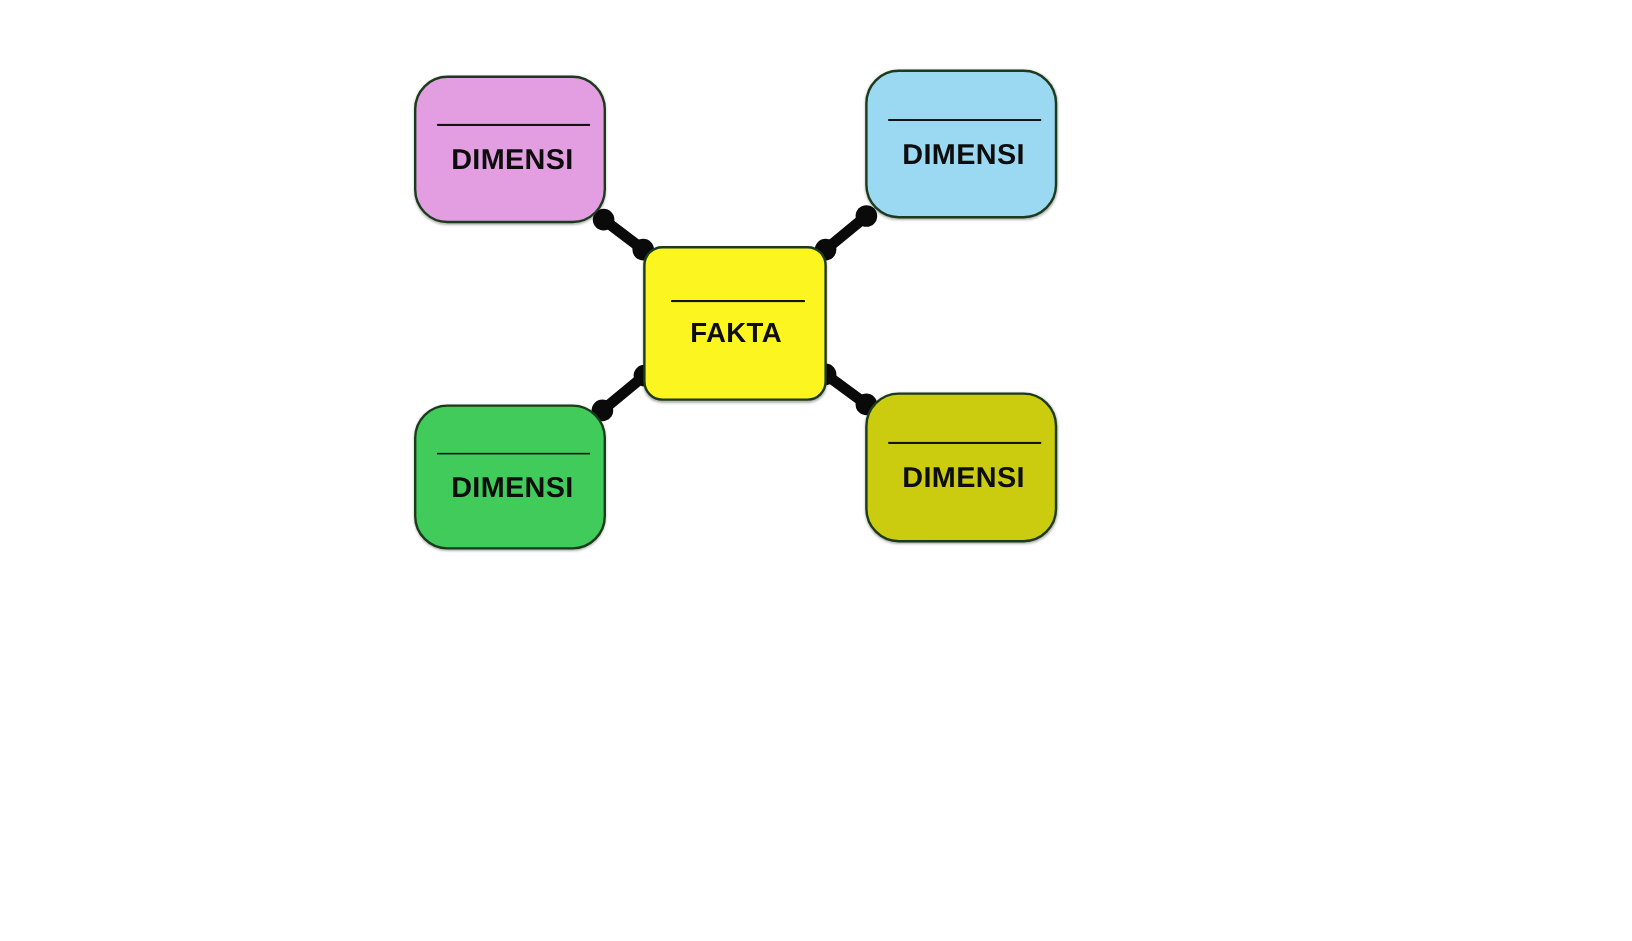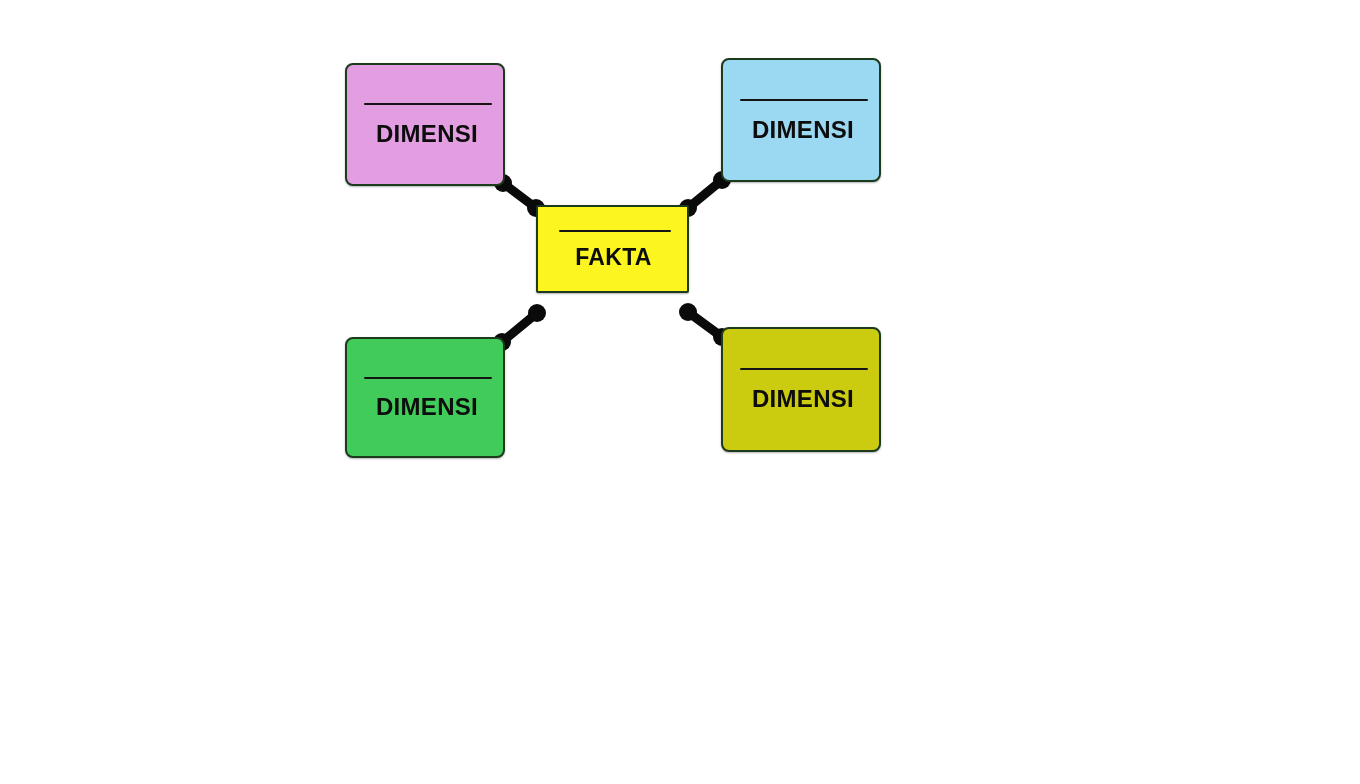--- a/index.html
+++ b/index.html
@@ -33,21 +33,21 @@
     position: absolute;
     left: 0;
     top: 0;
     width: 1360px;
     height: 784px;
     pointer-events: none;
   }
   .node {
     position: absolute;
     box-sizing: border-box;
-    border-radius: 8px;
+    border-radius: 28px;
     border: 2.5px solid #1c3b1c;
     box-shadow: 0 1px 2px rgba(0,0,0,0.30);
     display: flex;
     flex-direction: column;
     justify-content: center;
     align-items: center;
   }
   .node .blank-line {
     height: 0;
     border-top: 2.2px solid #141414;
@@ -73,23 +73,23 @@
   
   #node-blue {
     left: 721px; top: 58px; width: 160px; height: 124px;
     background: #9bd9f2;
   }
   #node-blue .blank-line { width: 128px; margin: 0 0 17px 6px; }
   #node-blue .node-label { font-size: 24px; margin-left: 4px; }
 
   
   #node-center {
-    left: 536px; top: 205px; width: 153px; height: 88px;
+    left: 536px; top: 205px; width: 153px; height: 129px;
     background: #fcf520;
-    border-radius: 2px;
+    border-radius: 16px;
   }
   #node-center .blank-line { width: 112px; margin: 0 0 14px 4px; }
   #node-center .node-label { font-size: 23px; margin-left: 2px; }
 
   
   #node-green {
     left: 345px; top: 337px; width: 160px; height: 121px;
     background: #41cb5b;
   }
   #node-green .blank-line { width: 128px; margin: 0 0 16px 6px; }

